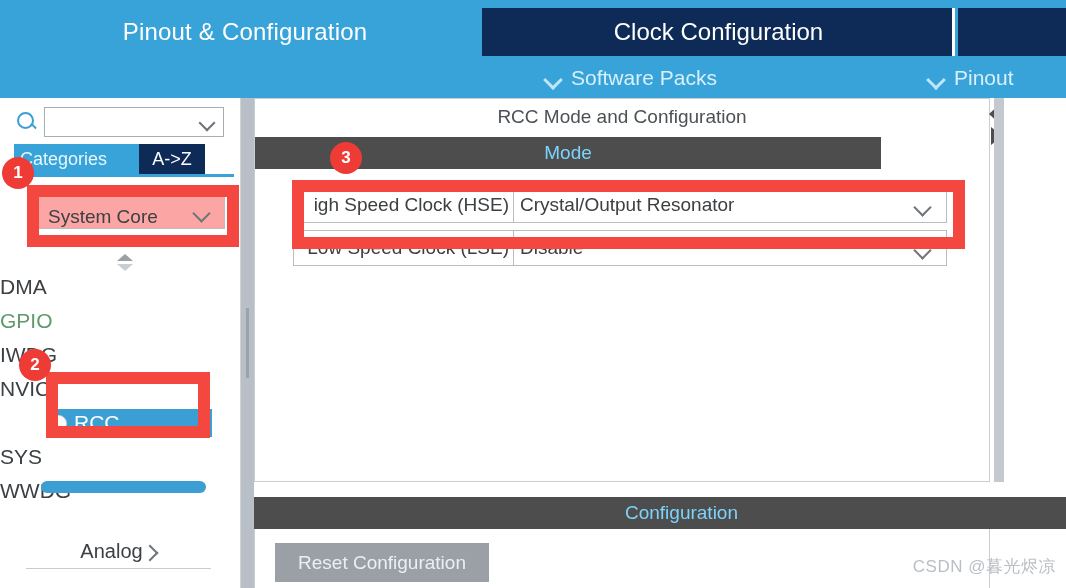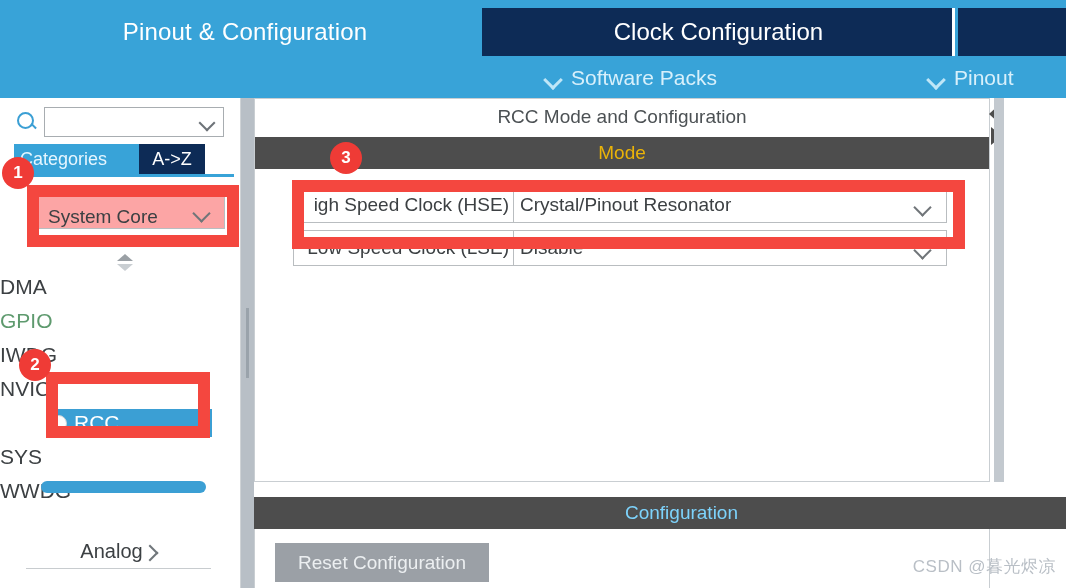--- a/index.html
+++ b/index.html
@@ -345,23 +345,23 @@
     display: flex;
     align-items: center;
     justify-content: center;
     font-size: 19px;
     color: #4c5154;
     background: #ffffff;
   }
   #mode-bar {
     position: absolute;
     left: 0; top: 38px;
-    width: 734px; height: 32px;
+    width: 626px; height: 32px;
     background: #4d4d4d;
-    color: #eab308;
+    color: #7dd3fc;
     display: flex;
     align-items: center;
     justify-content: center;
     font-size: 19px;
   }
 
   .clock-row {
     position: absolute;
     height: 36px;
     display: flex;
@@ -594,21 +594,21 @@
 
 <div id="main">
 
   <div id="mode-panel">
     <div id="rcc-title">RCC Mode and Configuration</div>
     <div id="mode-bar">Mode</div>
 
     <div class="clock-row" id="row-hse">
       <div class="clock-label">igh Speed Clock (HSE)</div>
       <div class="clock-select">
-        <span>Crystal/Pinout Resonator</span>
+        <span>Crystal/Output Resonator</span>
         <span class="sel-chev"></span>
       </div>
     </div>
 
     <div class="clock-row" id="row-lse">
       <div class="clock-label">Low Speed Clock (LSE)</div>
       <div class="clock-select">
         <span>Disable</span>
         <span class="sel-chev"></span>
       </div>

